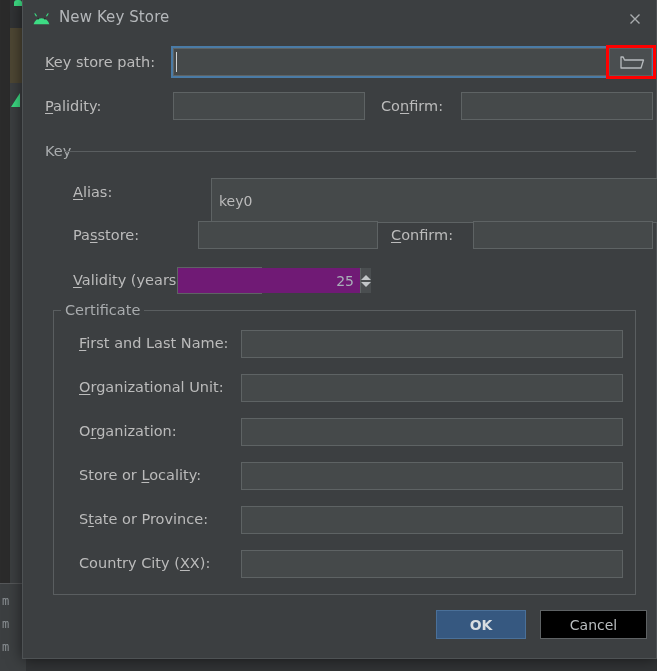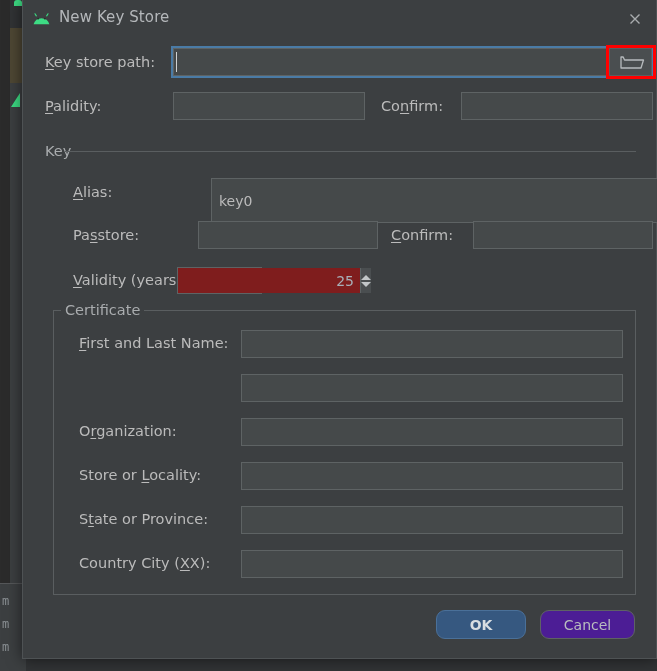--- a/index.html
+++ b/index.html
@@ -218,21 +218,21 @@
     left: 154px; top: 229px;
     width: 85px; height: 27px;
     box-sizing: border-box;
     border: 1px solid #5e6364;
     background: #45494a;
     display: flex;
   }
   #spin-value {
     flex: 1;
     box-sizing: border-box;
-    background: #7f1d1d;
+    background: #701a75;
     border: none;
     color: #a8b0b8;
     font-size: 14px;
     text-align: right;
     padding-right: 6px;
     outline: none;
     font-family: "DejaVu Sans", "Liberation Sans", sans-serif;
   }
   #spin-btns {
     width: 20px;
@@ -257,37 +257,37 @@
     border-right: 5px solid transparent;
     border-top: 5px solid #c2c6c8;
   }
 
   
   #footer { position: absolute; left: 0; right: 0; bottom: 0; height: 62px; }
   .btn {
     position: absolute;
     box-sizing: border-box;
     height: 29px;
-    border-radius: 9px;
+    border-radius: 0;
     font-size: 14px;
     font-family: "DejaVu Sans", "Liberation Sans", sans-serif;
     cursor: default;
   }
   #ok-btn {
     left: 413px; top: 14px;
     width: 90px;
     background: #365880;
     border: 1px solid #4a7099;
     color: #d8dde1;
     font-weight: bold;
   }
   #cancel-btn {
     left: 517px; top: 14px;
-    width: 95px;
-    background: #4c1d95;
+    width: 107px;
+    background: #000000;
     border: 1px solid #5e6264;
     color: #b9bdbf;
   }
 </style>
 </head>
 <body>
 
 <div id="bg-layer">
   <div class="bg-strip-dark"></div>
   <div class="bg-olive"></div>
@@ -359,20 +359,21 @@
         <div class="tri-down"></div>
       </div>
     </div>
 
     <div id="cert-box"></div>
     <div id="cert-box-label">Certificate</div>
 
     <div class="lbl" style="left:56px; top:297px;"><span></span><u>F</u><span>irst and Last Name:</span></div>
     <input class="field" style="left: 218px; top: 292px; width: 382px; height: 28px;" type="text" value="">
 
+    <div class="lbl" style="left:56px; top:341px;"><span></span><u>O</u><span>rganizational Unit:</span></div>
     <input class="field" style="left: 218px; top: 336px; width: 382px; height: 28px;" type="text" value="">
 
     <div class="lbl" style="left:56px; top:385px;"><span>O</span><u>r</u><span>ganization:</span></div>
     <input class="field" style="left: 218px; top: 380px; width: 382px; height: 28px;" type="text" value="">
 
     <div class="lbl" style="left:56px; top:429px;"><span>Store or </span><u>L</u><span>ocality:</span></div>
     <input class="field" style="left: 218px; top: 424px; width: 382px; height: 28px;" type="text" value="">
 
     <div class="lbl" style="left:56px; top:473px;"><span>S</span><u>t</u><span>ate or Province:</span></div>
     <input class="field" style="left: 218px; top: 468px; width: 382px; height: 28px;" type="text" value="">

